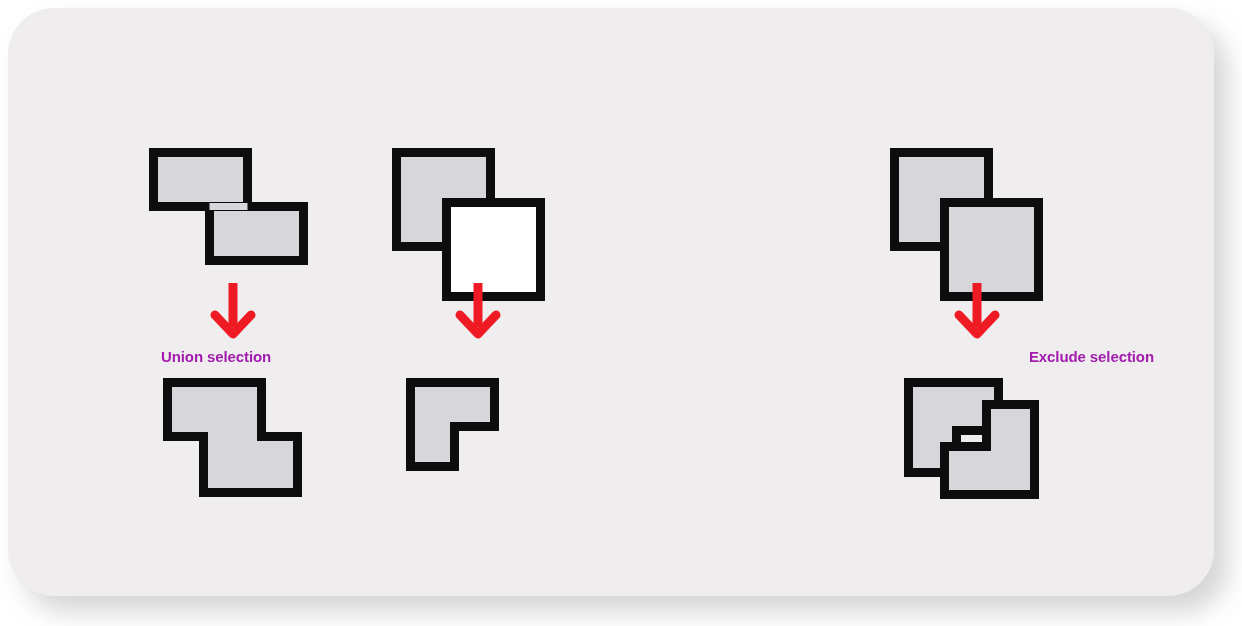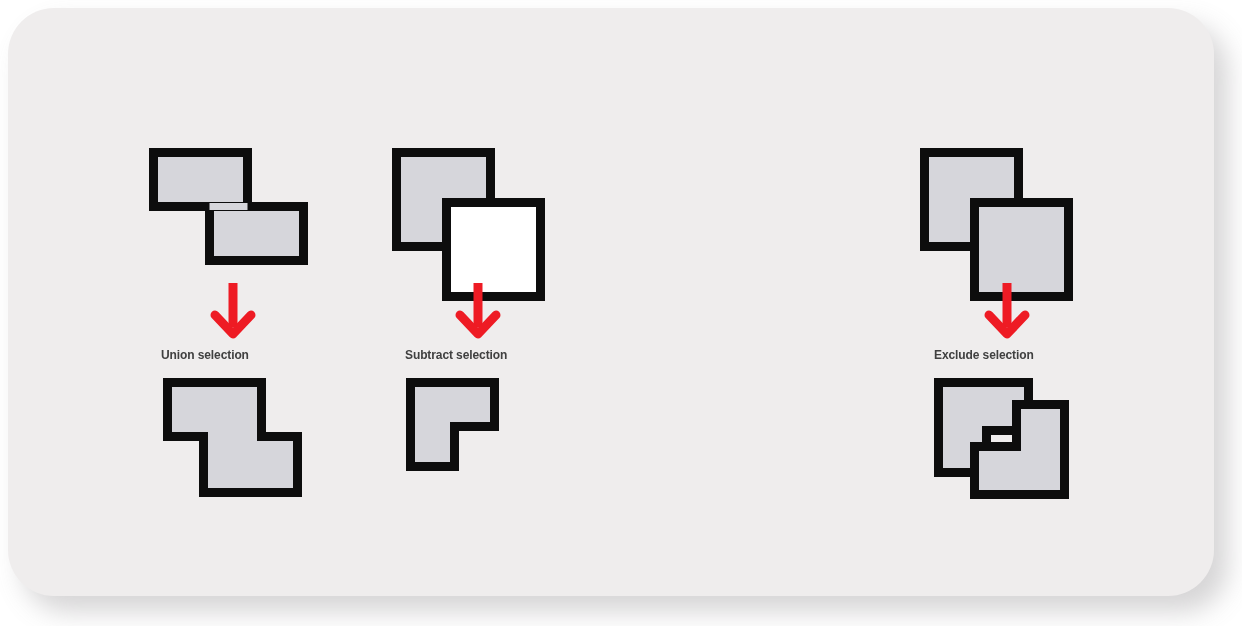--- a/index.html
+++ b/index.html
@@ -38,21 +38,21 @@
   }
   .op-col {
     position: absolute;
     top: 140px;
     width: 250px;
     height: 370px;
   }
   .op-col[data-col="0"] { left: 141px; }
   .op-col[data-col="1"] { left: 384px; }
   .op-col[data-col="2"] { left: 625px; }
-  .op-col[data-col="3"] { left: 912px; }
+  .op-col[data-col="3"] { left: 882px; text-align: right; }
 
   .input-stage {
     position: relative;
     width: 250px;
     height: 130px;
   }
   .input-stage svg, .result-stage svg {
     display: block;
     overflow: visible;
   }
@@ -68,23 +68,23 @@
   .op-col[data-col="0"] .arrow-wrap { padding-left: 60px; }
   .op-col[data-col="1"] .arrow-wrap { padding-left: 62px; }
   .op-col[data-col="2"] .arrow-wrap { padding-left: 63px; }
   .op-col[data-col="3"] .arrow-wrap { padding-left: 63px; }
 
   .op-label {
     position: absolute;
     top: 200px;
     left: 0;
     width: 250px;
-    font-size: 12px;
+    font-size: 15px;
     font-weight: bold;
-    color: #404040;
+    color: #a21caf;
     letter-spacing: -0.1px;
     white-space: nowrap;
   }
   .op-col[data-col="0"] .op-label { padding-left: 12px; }
   .op-col[data-col="1"] .op-label { padding-left: 13px; }
   .op-col[data-col="2"] .op-label { padding-left: 13px; }
   .op-col[data-col="3"] .op-label { padding-left: 14px; }
 
   .result-stage {
     position: absolute;
@@ -136,21 +136,20 @@
             <rect x="4.5" y="4.5" width="94" height="94" fill="#d6d6db" stroke="#0d0d0d" stroke-width="9"></rect>
             <rect x="54.5" y="54.5" width="94" height="94" fill="#ffffff" stroke="#0d0d0d" stroke-width="9"></rect>
           </svg>
         </div>
         <div class="arrow-wrap">
           <svg width="48" height="58" viewBox="0 0 48 58">
             <path d="M24 2 L24 46" stroke="#ee1b24" stroke-width="9" stroke-linecap="butt" fill="none"></path>
             <path d="M6 34 L24 53 L42 34" stroke="#ee1b24" stroke-width="9" fill="none" stroke-linecap="round" stroke-linejoin="round"></path>
           </svg>
         </div>
-        <div class="op-label">Subtract selection</div>
         <div class="result-stage">
           <svg width="110" height="100" viewBox="0 0 110 100">
             <path d="M4.5 4.5 H88.5 V48.5 H48.5 V88.5 H4.5 Z" fill="#d6d6db" stroke="#0d0d0d" stroke-width="9" stroke-linejoin="miter"></path>
           </svg>
         </div>
       </div>
 
 
       <div class="op-col" data-col="3">
         <div class="input-stage">

